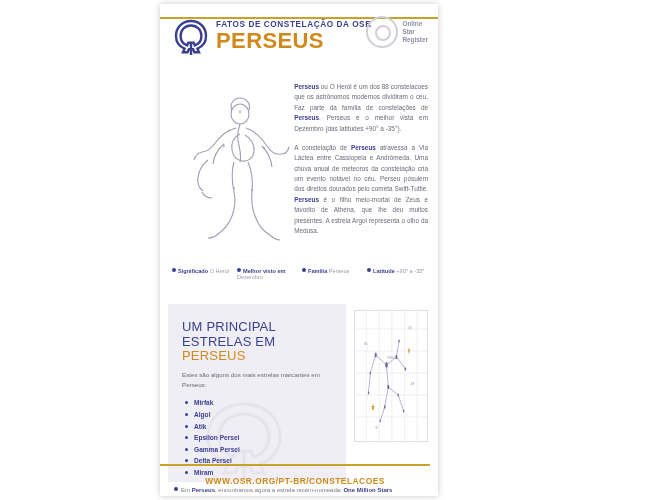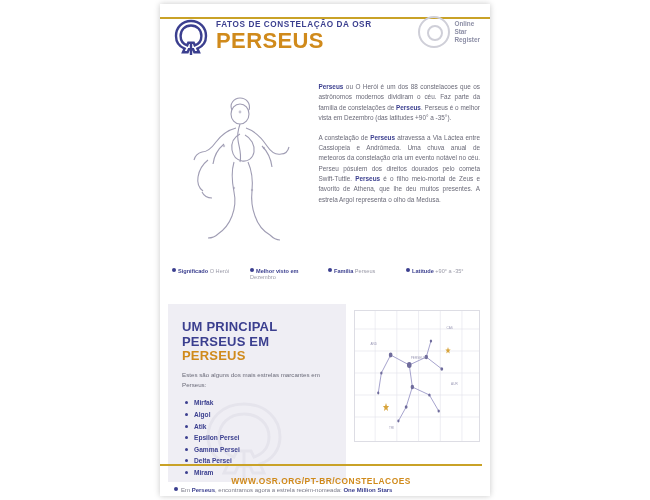--- a/index.html
+++ b/index.html
@@ -10,21 +10,21 @@
     overflow:hidden;
   }
   .page{
     position:relative;
     width:650px;height:500px;
     background:#ffffff;
   }
   .sheet{
     position:absolute;
     left:160px;top:4px;
-    width:330px;height:492px;
+    width:278px;height:492px;
     background:#ffffff;
     box-shadow:0 0 6px rgba(0,0,0,0.22);
     overflow:hidden;
   }
 
   
   .header{
     position:relative;
     height:62px;
     padding-top:12px;
@@ -116,21 +116,21 @@
     background:#efeef4;
     padding:16px 12px 0 14px;
     position:relative;
     overflow:hidden;
   }
   .watermark{
     position:absolute;left:28px;bottom:-6px;opacity:.55;
   }
   .panel-title{
     position:relative;
-    font-size:13px;font-weight:bold;line-height:1.12;
+    font-size:13px;font-weight:normal;line-height:1.12;
     color:#3b3f8f;letter-spacing:.2px;
     margin:0 0 6px 0;
   }
   .panel-title .hl{color:#d08a1b;}
   .panel-sub{
     position:relative;
     font-size:6.2px;color:#6a6a78;line-height:1.6;margin:0 0 8px 0;
   }
   .star-list{
     position:relative;
@@ -265,21 +265,21 @@
     <div class="panel">
       <div class="panel-left">
         <div class="watermark">
           <svg width="96" height="86" viewBox="0 0 96 86">
             <path d="M48 6C26 6 12 21 12 39c0 13 8 23 20 27l-4 9h11l3-7h12l3 7h11l-4-9c12-4 20-14 20-27C84 21 70 6 48 6zm0 10c15 0 25 10 25 23 0 10-6 17-15 20l-3-6H41l-3 6c-9-3-15-10-15-20 0-13 10-23 25-23z" fill="none" stroke="#dedce6" stroke-width="3"></path>
             <line x1="48" y1="52" x2="48" y2="82" stroke="#dedce6" stroke-width="3"></line>
           </svg>
         </div>
         <h2 class="panel-title">
           <span>UM PRINCIPAL</span><br>
-          <span>PERSEUS EM</span><br>
+          <span>ESTRELAS EM</span><br>
           <span class="hl">PERSEUS</span>
         </h2>
         <p class="panel-sub">Estes são alguns dos mais estrelas marcantes em Perseus:</p>
         <ul class="star-list">
           <li>Mirfak</li>
           <li>Algol</li>
           <li>Atik</li>
           <li>Epsilon Persei</li>
           <li>Gamma Persei</li>
           <li>Delta Persei</li>

